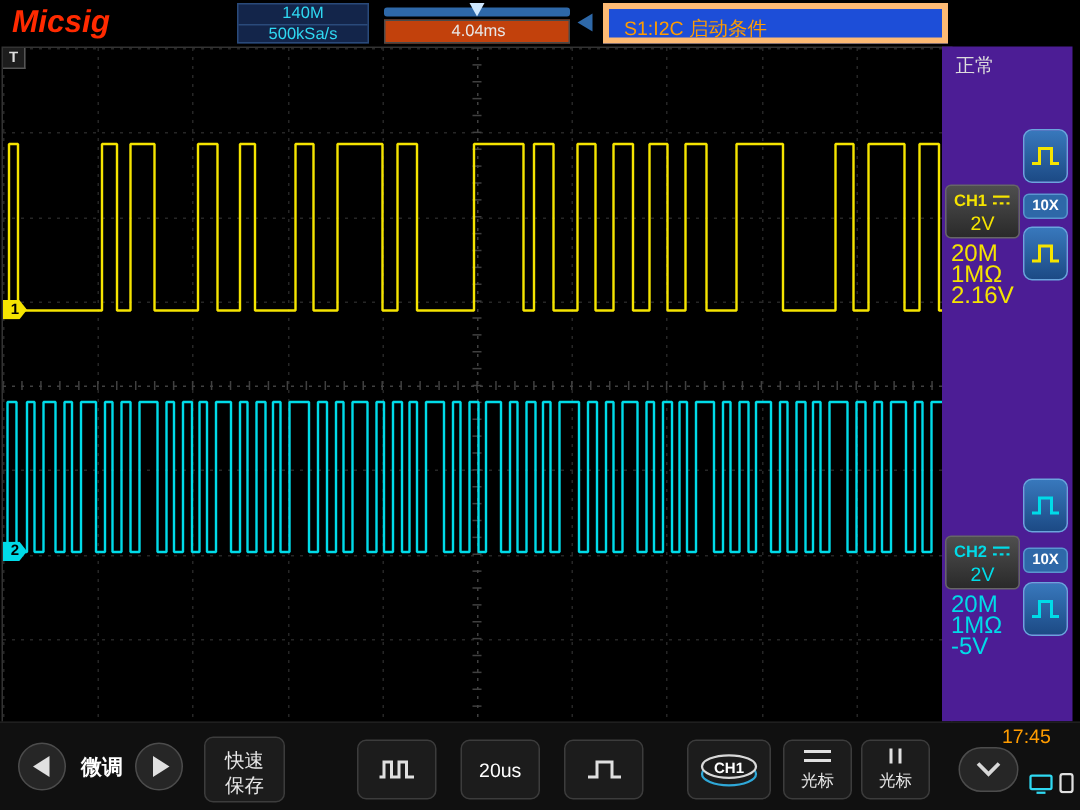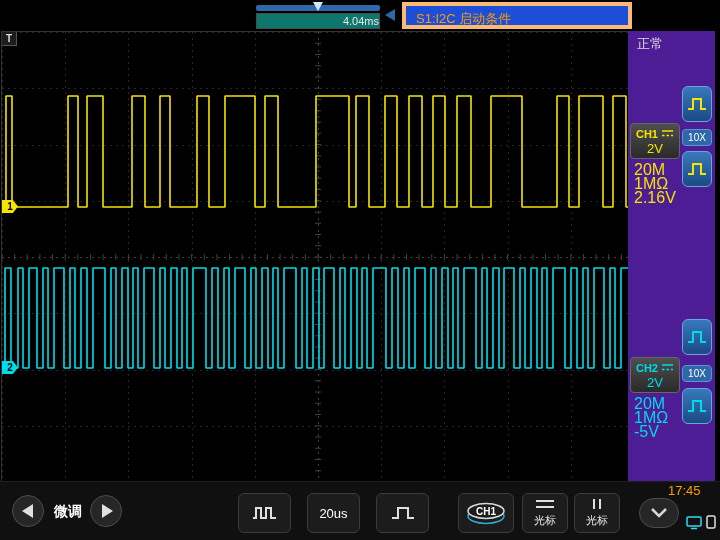--- a/index.html
+++ b/index.html
@@ -13,23 +13,23 @@
         color:#ff2a00;letter-spacing:0px;}
   #run-status{position:absolute;left:66px;top:8px;font-size:14px;color:#ece8c4;margin-top:36px;}
   #sample-box{position:absolute;left:158px;top:2px;width:88px;height:27px;background:#13254a;
               border:1px solid #2a4a7a;box-sizing:border-box;text-align:center;}
   .sample-row{height:13px;line-height:13px;font-size:11px;color:#2fd9f2;}
   .sample-row:first-child{border-bottom:1px solid #2a4a7a;}
   #ruler{position:absolute;left:256px;top:5px;width:124px;height:6px;background:#2e68a8;border-radius:2px;}
   #ruler-marker{position:absolute;left:57px;top:-3px;width:0;height:0;
                 border-left:5px solid transparent;border-right:5px solid transparent;
                 border-top:9px solid #cfe8ff;}
-  #time-box{position:absolute;left:256px;top:13px;width:124px;height:16px;background:#0f766e;
+  #time-box{position:absolute;left:256px;top:13px;width:124px;height:16px;background:#c2410c;
             border:1px solid #4a4a4a;box-sizing:border-box;color:#e8e8e8;font-size:11px;
-            text-align:right;line-height:14px;padding-left:44px;}
+            text-align:left;line-height:14px;padding-left:44px;}
   #tri-left{position:absolute;left:385px;top:9px;width:0;height:0;
             border-top:6px solid transparent;border-bottom:6px solid transparent;
             border-right:10px solid #2e68a8;}
   #s1-box{position:absolute;left:402px;top:2px;width:230px;height:27px;background:#1d4ed8;
           border:4px solid #fdba74;box-sizing:border-box;}
   #s1-box span{display:block;padding-left:10px;line-height:25px;font-size:13px;color:#ff9c00;}
 
   
   #grid{position:absolute;left:1px;top:31px;width:632px;height:450px;background:#000;
         border:1px solid #333;box-sizing:content-box;}
@@ -43,21 +43,21 @@
   #flag2{top:329px;background:#00dbe8;}
 
   
   #sidebar{position:absolute;left:628px;top:31px;width:87px;height:450px;background:#4c1d95;}
   #acq-mode{position:absolute;left:9px;top:4px;font-size:13px;color:#dcdcdc;}
   .blue-btn{position:absolute;width:30px;height:36px;border-radius:6px;
             background:linear-gradient(180deg,#3878bc,#1c4a85);border:1px solid #6aa5dd;
             display:flex;align-items:center;justify-content:center;box-sizing:border-box;}
   .probe-badge{position:absolute;width:30px;height:17px;border-radius:4px;background:#2e68a8;
                border:1px solid #5a96d0;box-sizing:border-box;color:#fff;font-size:10px;
-               text-align:center;line-height:15px;}
+               text-align:center;line-height:15px;font-weight:bold;}
   .ch-badge{position:absolute;width:50px;height:36px;border-radius:4px;
             background:linear-gradient(180deg,#4e4e4e,#2a2a2a);border:1px solid #666;
             box-sizing:border-box;text-align:center;}
   .ch-badge .top-row{display:flex;align-items:center;justify-content:center;gap:3px;
                      font-size:11px;font-weight:bold;height:15px;margin-top:2px;}
   .ch-badge .scale{font-size:13px;font-weight:normal;line-height:15px;}
   .ch1-color{color:#f5e400;}
   .ch2-color{color:#00dbe8;}
   .ch-info{position:absolute;font-size:16px;line-height:14px;}
   #sb-btn1{left:54px;top:55px;} #sb-probe1{left:54px;top:98px;} #sb-btn2{left:54px;top:120px;}
@@ -95,21 +95,26 @@
   #btn-more{left:639px;top:16px;width:40px;height:30px;border-radius:15px;}
   #icon-display{position:absolute;left:686px;top:34px;}
   #icon-device{position:absolute;left:706px;top:33px;}
 </style>
 </head>
 <body>
 
 <div id="app">
 
   <header id="topbar">
+    <span id="logo">Micsig</span>
     <span id="run-status">停止</span>
+    <div id="sample-box">
+      <div class="sample-row">140M</div>
+      <div class="sample-row">500kSa/s</div>
+    </div>
     <div id="ruler">
       <div id="ruler-marker"></div>
     </div>
     <div id="time-box">4.04ms</div>
     <div id="tri-left"></div>
     <div id="s1-box">
       <span>S1:I2C 启动条件</span>
     </div>
   </header>
 
@@ -295,20 +300,24 @@
 
   <footer id="bottombar">
     <button id="btn-back" class="circle-btn">
       <span class="tri-l"></span>
     </button>
     <div id="fine-tune">微调</div>
     <button id="btn-fwd" class="circle-btn">
       <span class="tri-r"></span>
     </button>
 
+    <button id="btn-save" class="rect-btn">
+      <div>快速</div>
+      <div>保存</div>
+    </button>
 
     <div id="tb-group">
       <button class="rect-btn">
         <svg width="26" height="20" viewBox="0 0 26 20">
           <path d="M1 15 H4 V5 H9 V15 H14 V5 H19 V15 H24" fill="none" stroke="#e0e0e0" stroke-width="2"></path>
         </svg>
       </button>
       <button class="rect-btn">20us</button>
       <button class="rect-btn">
         <svg width="26" height="20" viewBox="0 0 26 20">

